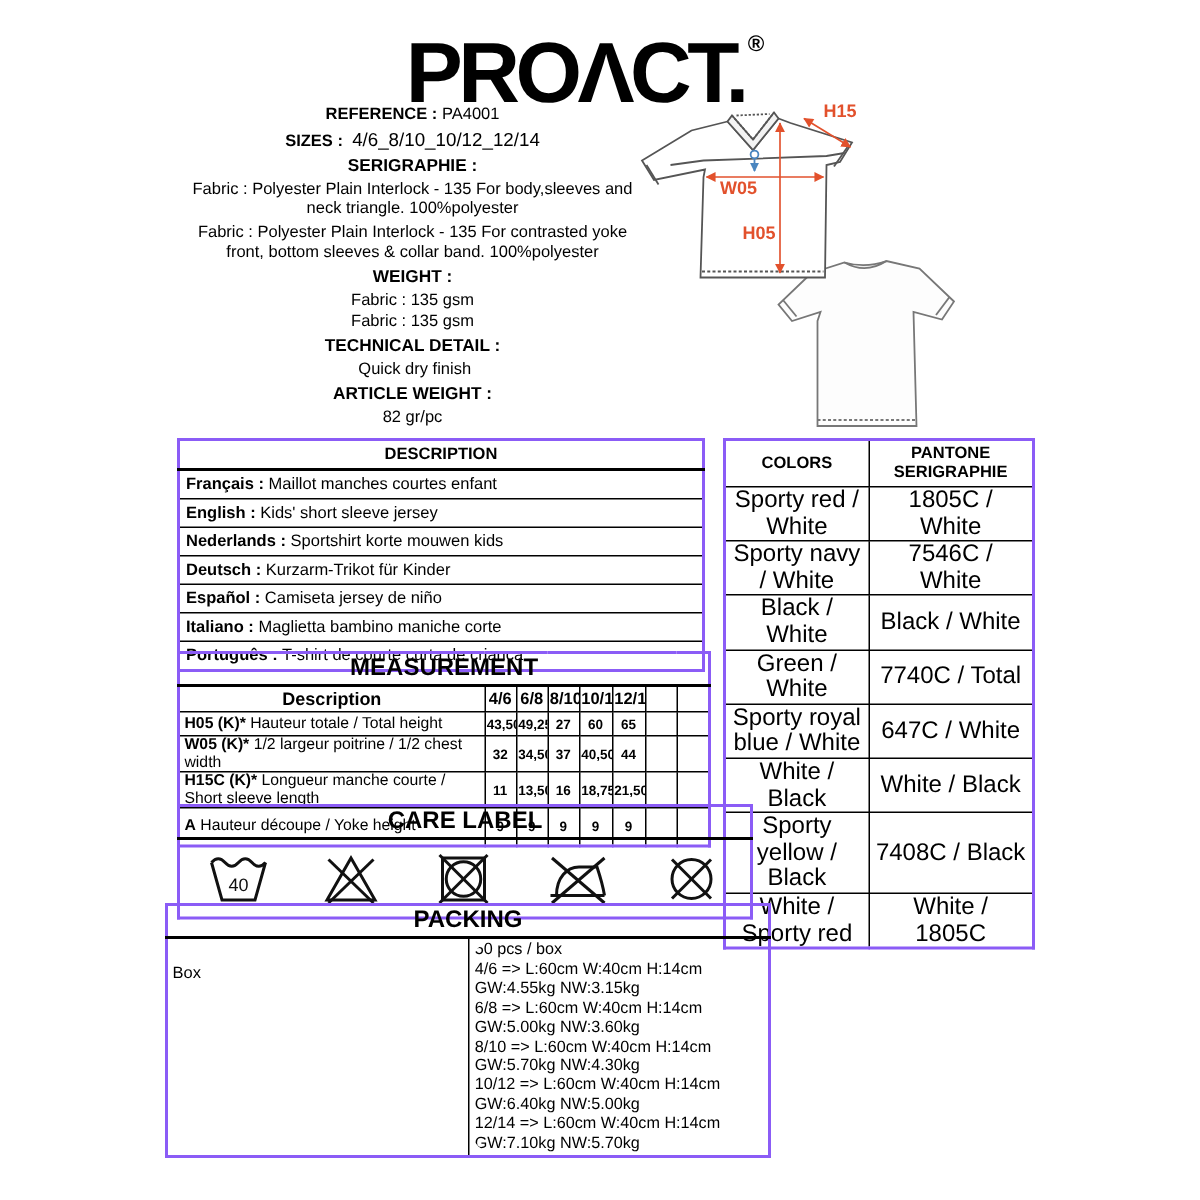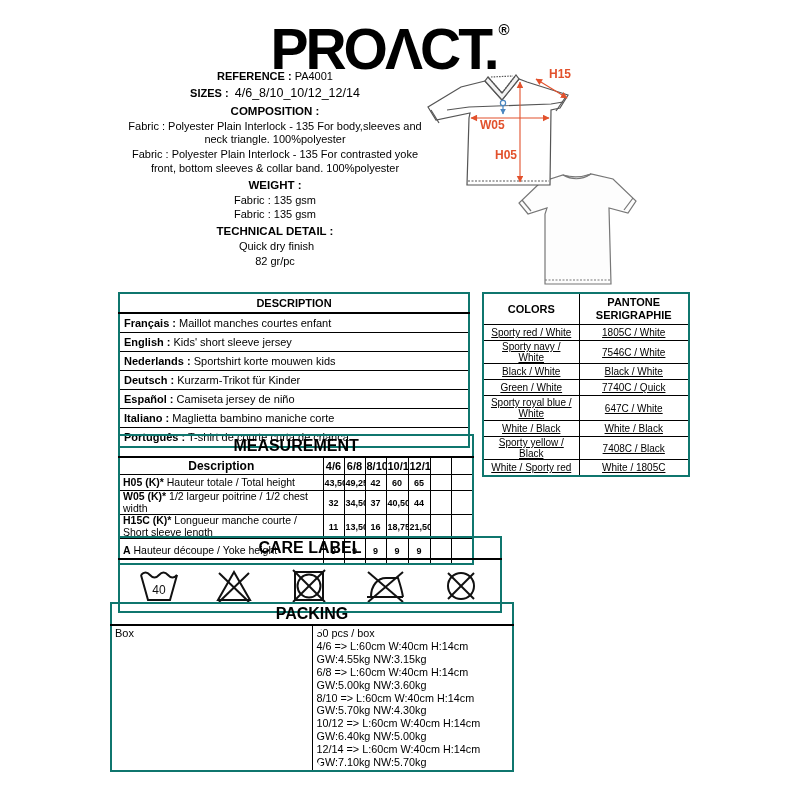--- a/index.html
+++ b/index.html
@@ -14,71 +14,72 @@
 
   
   .info{left:120px;top:70px;width:310px;font-size:11px;line-height:1.2;text-align:center;}
   .info .hline{font-weight:bold;font-size:11.5px;margin-top:4px;}
   .info .inline-val{font-weight:normal;font-size:11px;}
   .info .sizes-val{font-weight:normal;font-size:12.5px;}
   .info p{margin:1px 0 2px 0;}
 
   
   table{border-collapse:collapse;table-layout:fixed;}
-  .sheet-table{border:2px solid #0f766e;}
+  .sheet-table{border:2px solid #8b5cf6;}
   .sheet-table td,.sheet-table th{border:1px solid #000;overflow:hidden;}
   .title-cell{font-weight:bold;text-align:center;font-size:16px;height:15px;border-bottom:2px solid #000 !important;}
 
   
   .desc-table{left:118px;top:292px;width:352px;}
   .desc-table td{font-size:11px;height:18px;padding:0 4px;vertical-align:middle;}
 
   
   .colors-table{left:482px;top:292px;width:206px;}
   .colors-table th{font-weight:bold;font-size:11px;height:28px;text-align:center;line-height:1.15;}
-  .colors-table td{font-size:10px;text-align:center;height:15px;vertical-align:middle;line-height:1.1;padding:0 4px;text-decoration:underline;}
+  .colors-table td{font-size:16px;text-align:center;height:15px;vertical-align:middle;line-height:1.1;padding:0 4px;}
 
   
   .meas-table{left:118px;top:434px;width:356px;}
   .meas-table .hdr{font-weight:bold;text-align:center;font-size:11px;height:14px;}
   .meas-table td.desc-cell{font-size:10.5px;padding:0 3px;vertical-align:middle;line-height:1.1;}
   .meas-table td.val-cell{font-size:9px;font-weight:bold;text-align:center;vertical-align:middle;}
   .meas-table .hdr-desc{font-size:12px;}
 
   
   .care-table{left:118px;top:536px;width:384px;}
   .care-icons{display:flex;justify-content:space-between;align-items:center;padding:4px 16px;height:41px;}
   .care-icons svg{display:block;}
 
   
   .pack-table{left:110px;top:602px;width:404px;}
   .pack-table td{vertical-align:top;}
-  .pack-box-cell{width:60px;font-size:11px;padding:1px 3px;margin-top:44px;}
+  .pack-box-cell{width:60px;font-size:11px;padding:17px 3px;margin-top:44px;}
   .pack-lines{font-size:10.8px;line-height:12.9px;padding:1px 4px;border-radius:21px;}
 
   b{font-weight:bold;}
 </style>
 </head>
 <body>
 
 <div class="abs logo">
   <span class="logo-text"><span>PRO</span><span class="logo-a">Λ</span><span>CT.</span><span class="logo-reg">®</span></span>
 </div>
 
 <div class="abs info">
   <div><b>REFERENCE :</b> <span class="inline-val">PA4001</span></div>
   <div style="margin-top:3px;"><b>SIZES :</b>&nbsp; <span class="sizes-val">4/6_8/10_10/12_12/14</span></div>
-  <div class="hline">COMPOSITION :</div>
+  <div class="hline">SERIGRAPHIE :</div>
   <p>Fabric : Polyester Plain Interlock - 135 For body,sleeves and neck triangle. 100%polyester</p>
   <p>Fabric : Polyester Plain Interlock - 135 For contrasted yoke front, bottom sleeves &amp; collar band. 100%polyester</p>
   <div class="hline">WEIGHT :</div>
   <p>Fabric : 135 gsm</p>
   <p style="margin-top:-1px;">Fabric : 135 gsm</p>
   <div class="hline">TECHNICAL DETAIL :</div>
   <p style="padding-left:3px;">Quick dry finish</p>
+  <div class="hline">ARTICLE WEIGHT :</div>
   <p>82 gr/pc</p>
 </div>
 
 <svg class="abs" style="left:425px;top:62px;" width="218" height="230" viewBox="0 0 218 230">
   <defs>
     <marker id="ahO" markerWidth="7" markerHeight="7" refX="5.5" refY="3" orient="auto">
         <path d="M0,0 L6,3 L0,6 Z" fill="#e2512c"></path>
       </marker>
     <marker id="ahOs" markerWidth="7" markerHeight="7" refX="0.5" refY="3" orient="auto">
         <path d="M6,0 L0,3 L6,6 Z" fill="#e2512c"></path>
@@ -173,21 +174,21 @@
   <tr>
         <td>Sporty navy / White</td>
         <td>7546C / White</td>
       </tr>
   <tr>
         <td>Black / White</td>
         <td>Black / White</td>
       </tr>
   <tr>
         <td>Green / White</td>
-        <td>7740C / Quick</td>
+        <td>7740C / Total</td>
       </tr>
   <tr style="height:25px;">
         <td>Sporty royal blue / White</td>
         <td>647C / White</td>
       </tr>
   <tr>
         <td>White / Black</td>
         <td>White / Black</td>
       </tr>
   <tr>
@@ -223,21 +224,21 @@
     <td class="hdr">8/10</td>
     <td class="hdr">10/12</td>
     <td class="hdr">12/14</td>
     <td class="hdr"></td>
     <td class="hdr"></td>
   </tr>
   <tr style="height:16px;">
     <td class="desc-cell"><b>H05 (K)*</b> <span>Hauteur totale / Total height</span></td>
     <td class="val-cell">43,50</td>
     <td class="val-cell">49,25</td>
-    <td class="val-cell">42</td>
+    <td class="val-cell">27</td>
     <td class="val-cell">60</td>
     <td class="val-cell">65</td>
     <td class="val-cell"></td>
     <td class="val-cell"></td>
   </tr>
   <tr style="height:16px;">
     <td class="desc-cell"><b>W05 (K)*</b> <span>1/2 largeur poitrine / 1/2 chest width</span></td>
     <td class="val-cell">32</td>
     <td class="val-cell">34,50</td>
     <td class="val-cell">37</td>

